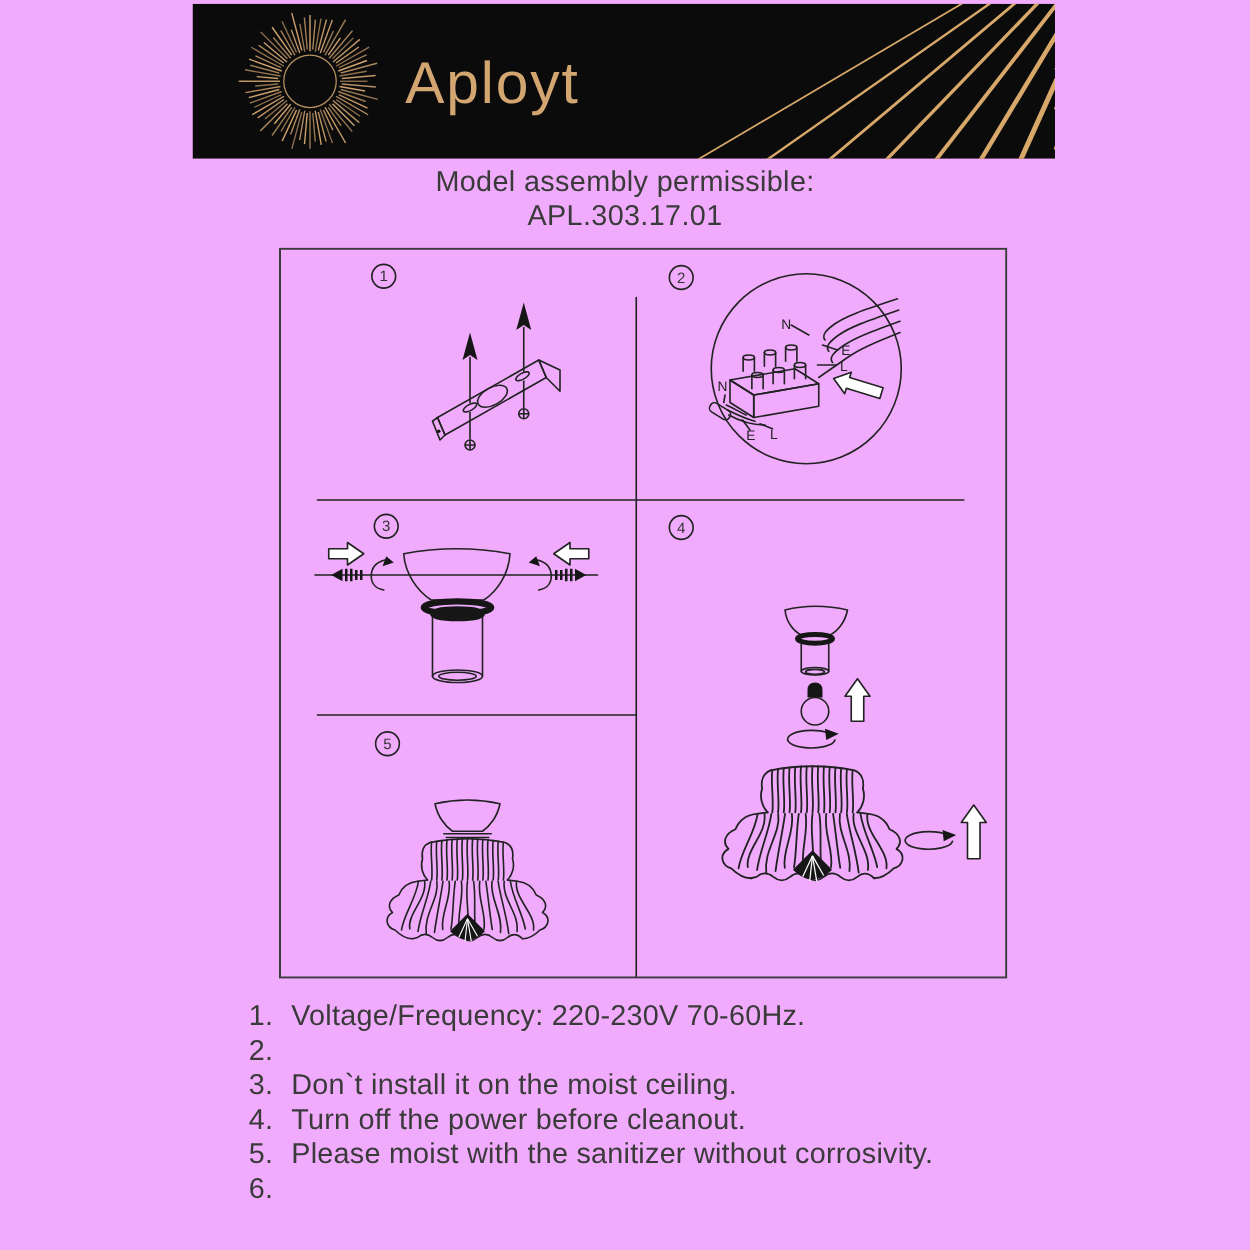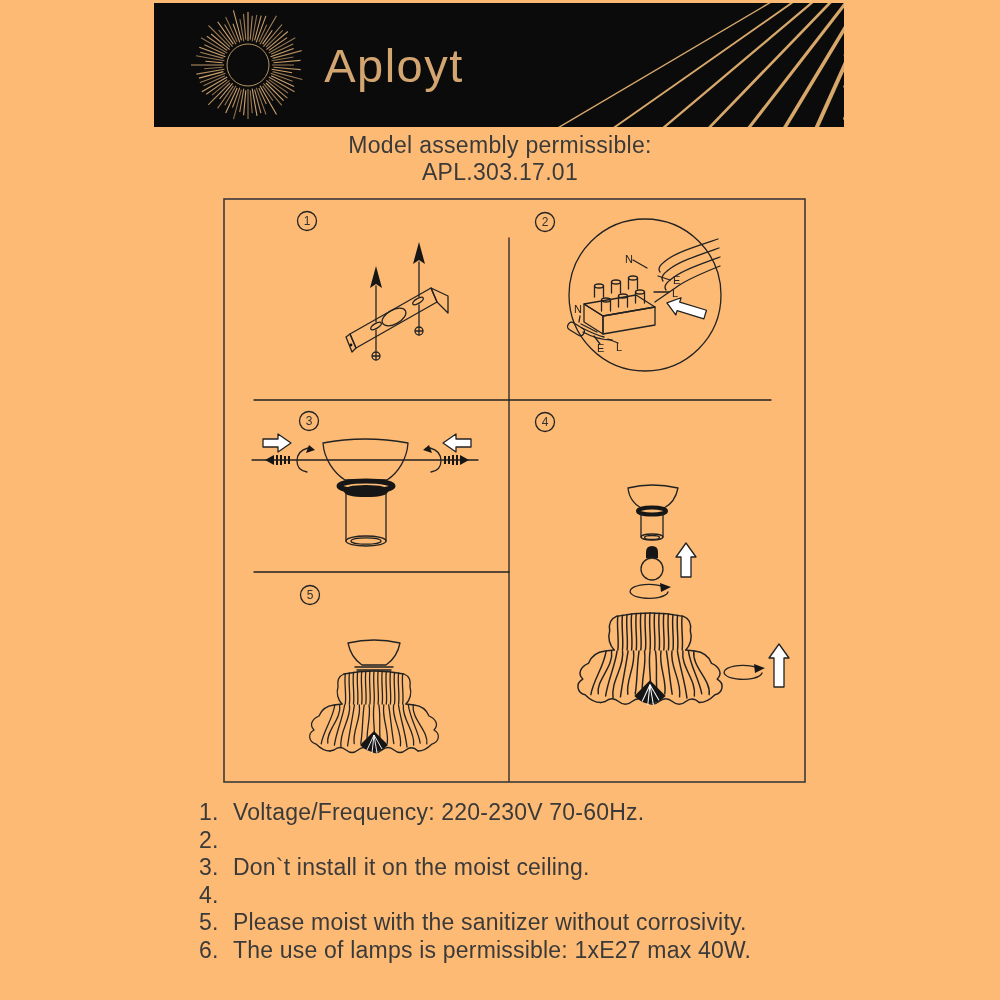--- a/index.html
+++ b/index.html
@@ -1,16 +1,16 @@
 <!DOCTYPE html>
 <html><head>
 <meta charset="utf-8">
 <style>
   html,body{margin:0;padding:0;background:#fff;}
-  .page{position:relative;width:1000px;height:1000px;background:#fdba74;overflow:hidden;
+  .page{position:relative;width:1000px;height:1000px;background:#f0abfc;overflow:hidden;
         font-family:"Liberation Sans",sans-serif;color:#383838;}
   .header{position:absolute;left:154px;top:3px;width:690px;height:124px;}
   .title-block{position:absolute;left:0;top:132px;width:1000px;text-align:center;
                font-size:23px;line-height:27px;color:#3a3a3a;letter-spacing:.3px;}
   .diagram{position:absolute;left:223px;top:198px;width:583px;height:585px;}
   .instructions{position:absolute;left:199px;top:799px;width:640px;font-size:23px;
                 line-height:27.6px;color:#3a3a3a;letter-spacing:.2px;}
   .instructions .row{display:flex;}
   .instructions .num{width:34px;flex:0 0 34px;}
   svg{display:block;}
@@ -386,24 +386,24 @@
     </div>
     <div class="row">
       <span class="num">2.</span>
     </div>
     <div class="row">
       <span class="num">3.</span>
       <span class="txt">Don`t install it on the moist ceiling.</span>
     </div>
     <div class="row">
       <span class="num">4.</span>
+      <span class="txt">Turn off the power before cleanout.</span>
     </div>
     <div class="row">
       <span class="num">5.</span>
       <span class="txt">Please moist with the sanitizer without corrosivity.</span>
     </div>
     <div class="row">
       <span class="num">6.</span>
-      <span class="txt">The use of lamps is permissible: 1xE27 max 40W.</span>
     </div>
   </div>
 
 </div>
 
 </body></html>

